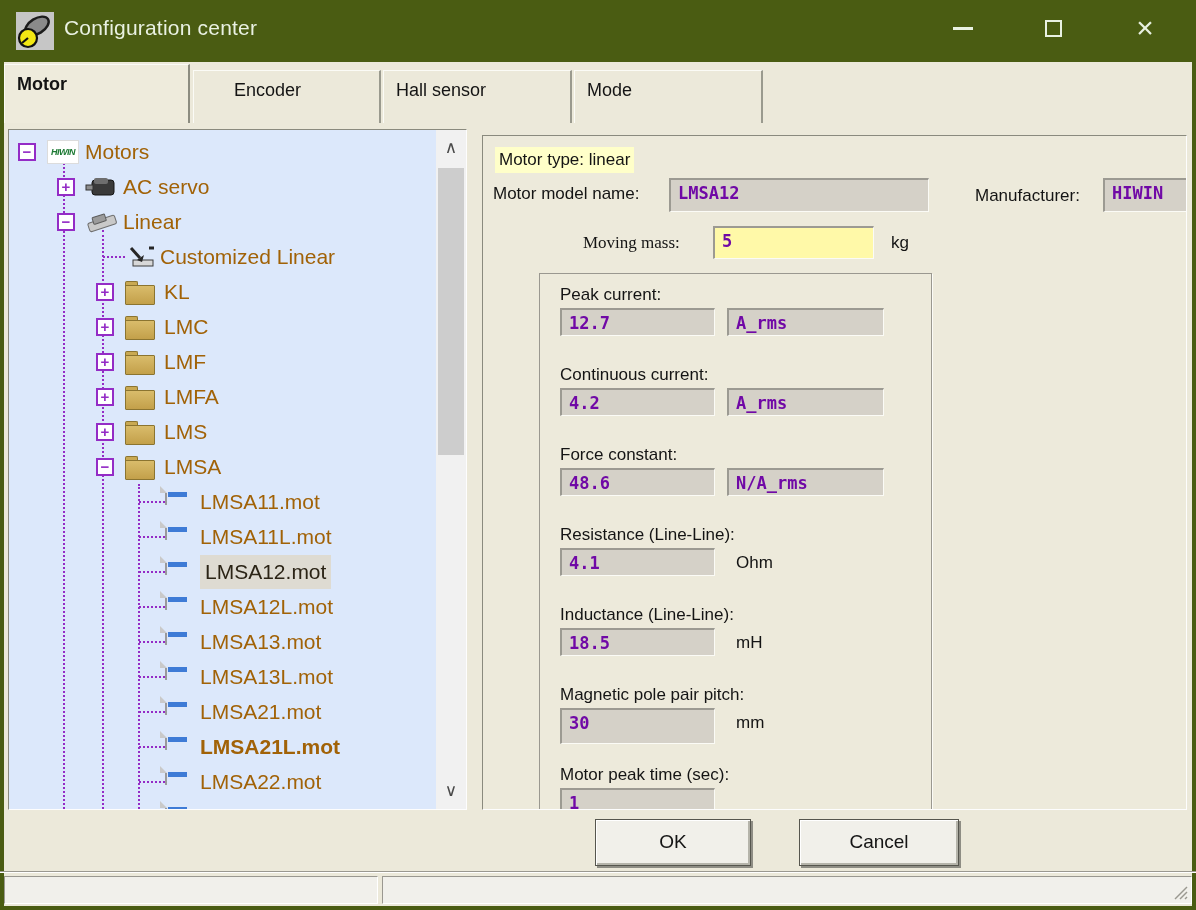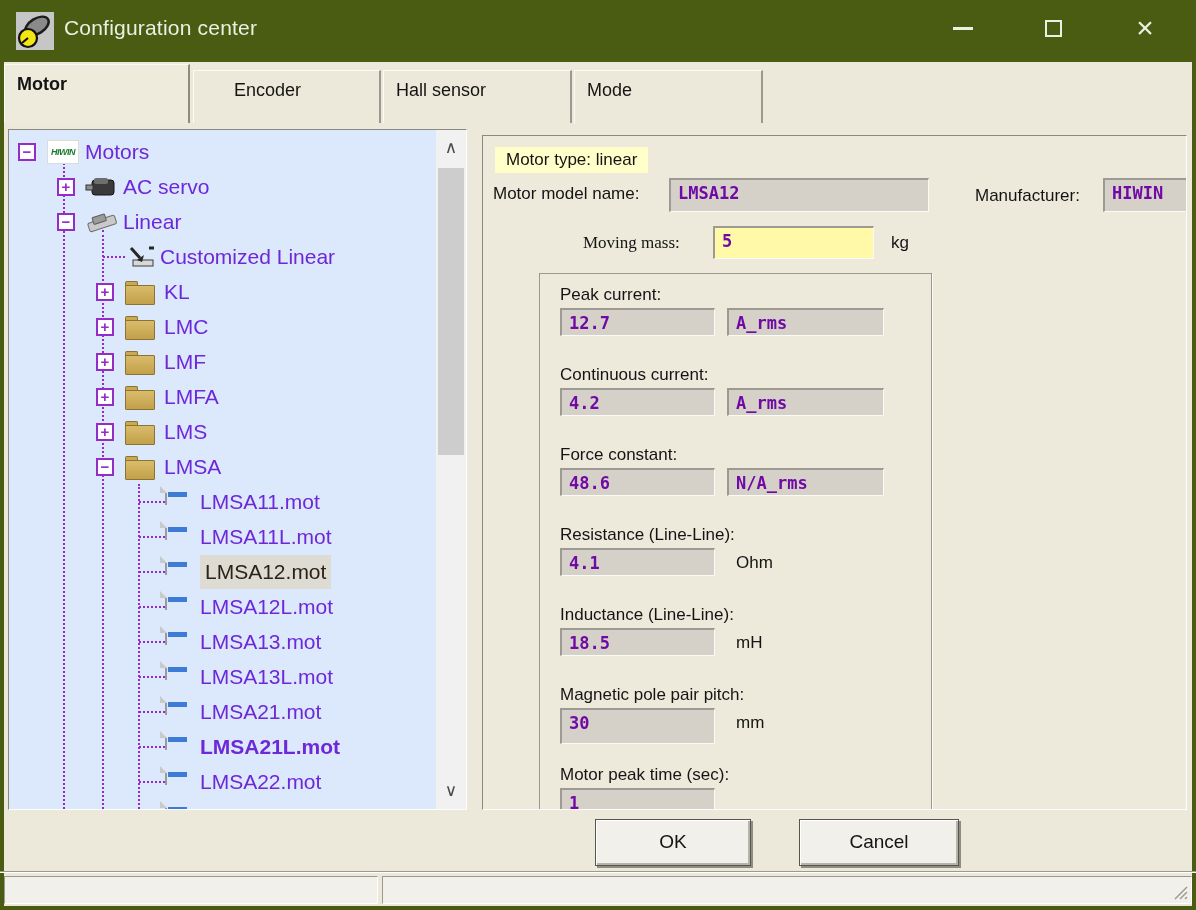--- a/index.html
+++ b/index.html
@@ -21,40 +21,40 @@
   .tab{position:absolute;background:#ECE9DA;border-top:1px solid #fbfbf6;border-left:1px solid #fbfbf6;
        border-right:2px solid #9a9a8e;font-size:18px;color:#141414;padding:9px 12px;cursor:default;}
   .tab.active{top:2px;height:59px;font-weight:bold;background:#EEEBDC;border-right:2px solid #8c8c80;}
   .tab.inactive{top:8px;height:53px;}
   
   .treepanel{position:absolute;left:8px;top:129px;width:459px;height:681px;background:#DCE8FB;
              border-top:1px solid #8a8a7e;border-left:1px solid #8a8a7e;
              border-right:1px solid #fdfdfd;border-bottom:1px solid #fdfdfd;overflow:hidden;}
   .vline{position:absolute;width:0;border-left:2px dotted #942CC6;z-index:1;}
   .trow{position:absolute;left:0;width:425px;height:34px;z-index:2;cursor:default;}
-  .trow .lbl{position:absolute;top:0;height:34px;line-height:34px;font-size:21px;color:#6d28d9;white-space:nowrap;}
+  .trow .lbl{position:absolute;top:0;height:34px;line-height:34px;font-size:21px;color:#a16207;white-space:nowrap;}
   .trow .lbl.sel{background:#DEDBD2;color:#2B2416;padding:0 5px;}
   .expander{position:absolute;top:8px;width:18px;height:18px;background:#fff;border:2px solid #942CC6;
             color:#942CC6;font-size:15px;font-weight:bold;line-height:13px;text-align:center;}
   .stub{position:absolute;top:16px;border-top:2px dotted #942CC6;}
   
   .ico{position:absolute;top:3px;}
   .ico-hiwin{width:32px;height:24px;background:#fff;border:1px solid #dcdcdc;color:#1D7A34;
              font-weight:bold;font-style:italic;font-size:9px;line-height:22px;text-align:center;letter-spacing:-.5px;}
   .ico-folder{width:30px;height:24px;position:relative;top:6px;}
   .ico-folder .back{position:absolute;left:0;top:0;width:13px;height:5px;background:#C9A953;border:1px solid #8B7430;border-bottom:none;border-radius:2px 2px 0 0;}
   .ico-folder .front{position:absolute;left:0;top:4px;width:30px;height:20px;background:linear-gradient(#D9BC6B,#C3A04A);border:1px solid #8B7430;border-radius:1px;}
   .ico-file{width:24px;height:28px;background:#fff;border:1px solid #9a9a9a;position:relative;top:2px;}
   .ico-file .bar{position:absolute;left:2px;top:5px;width:19px;height:5px;background:#3E7BD6;}
   .ico-file .fold{position:absolute;right:-1px;top:-1px;width:0;height:0;border-left:7px solid #c9c9c9;border-top:7px solid #DCE8FB;}
   
   .rpanel{position:absolute;left:482px;top:135px;width:705px;height:675px;background:#EDEADB;
           border-top:1px solid #8a8a7e;border-left:1px solid #8a8a7e;
           border-right:1px solid #fdfdfd;border-bottom:1px solid #fdfdfd;overflow:hidden;}
-  .chip{position:absolute;left:12px;top:11px;background:#FFFFC9;color:#141414;font-size:17px;padding:3px 11px;}
+  .chip{position:absolute;left:12px;top:11px;background:#FFFFC9;color:#141414;font-size:17px;padding:3px 4px;}
   .flabel{position:absolute;font-size:17px;color:#141414;white-space:nowrap;}
   .field{position:absolute;background:#D5D1C8;border-top:2px solid #9c9a92;border-left:2px solid #9c9a92;
          border-right:1px solid #fbfbf6;border-bottom:1px solid #fbfbf6;}
   .field.yellow{background:#FFF9A8;}
   .val{font-family:"DejaVu Sans Mono",monospace;font-weight:bold;font-size:17px;color:#7009A6;
        padding-left:7px;line-height:27px;white-space:nowrap;display:block;}
   .groupbox{position:absolute;left:56px;top:137px;width:393px;height:562px;
             border:1px solid #9a9890;box-shadow:1px 1px 0 #fbfbf6;}
   
   .btn{position:absolute;top:819px;height:47px;background:#F1F0EA;border:1px solid #56564e;

